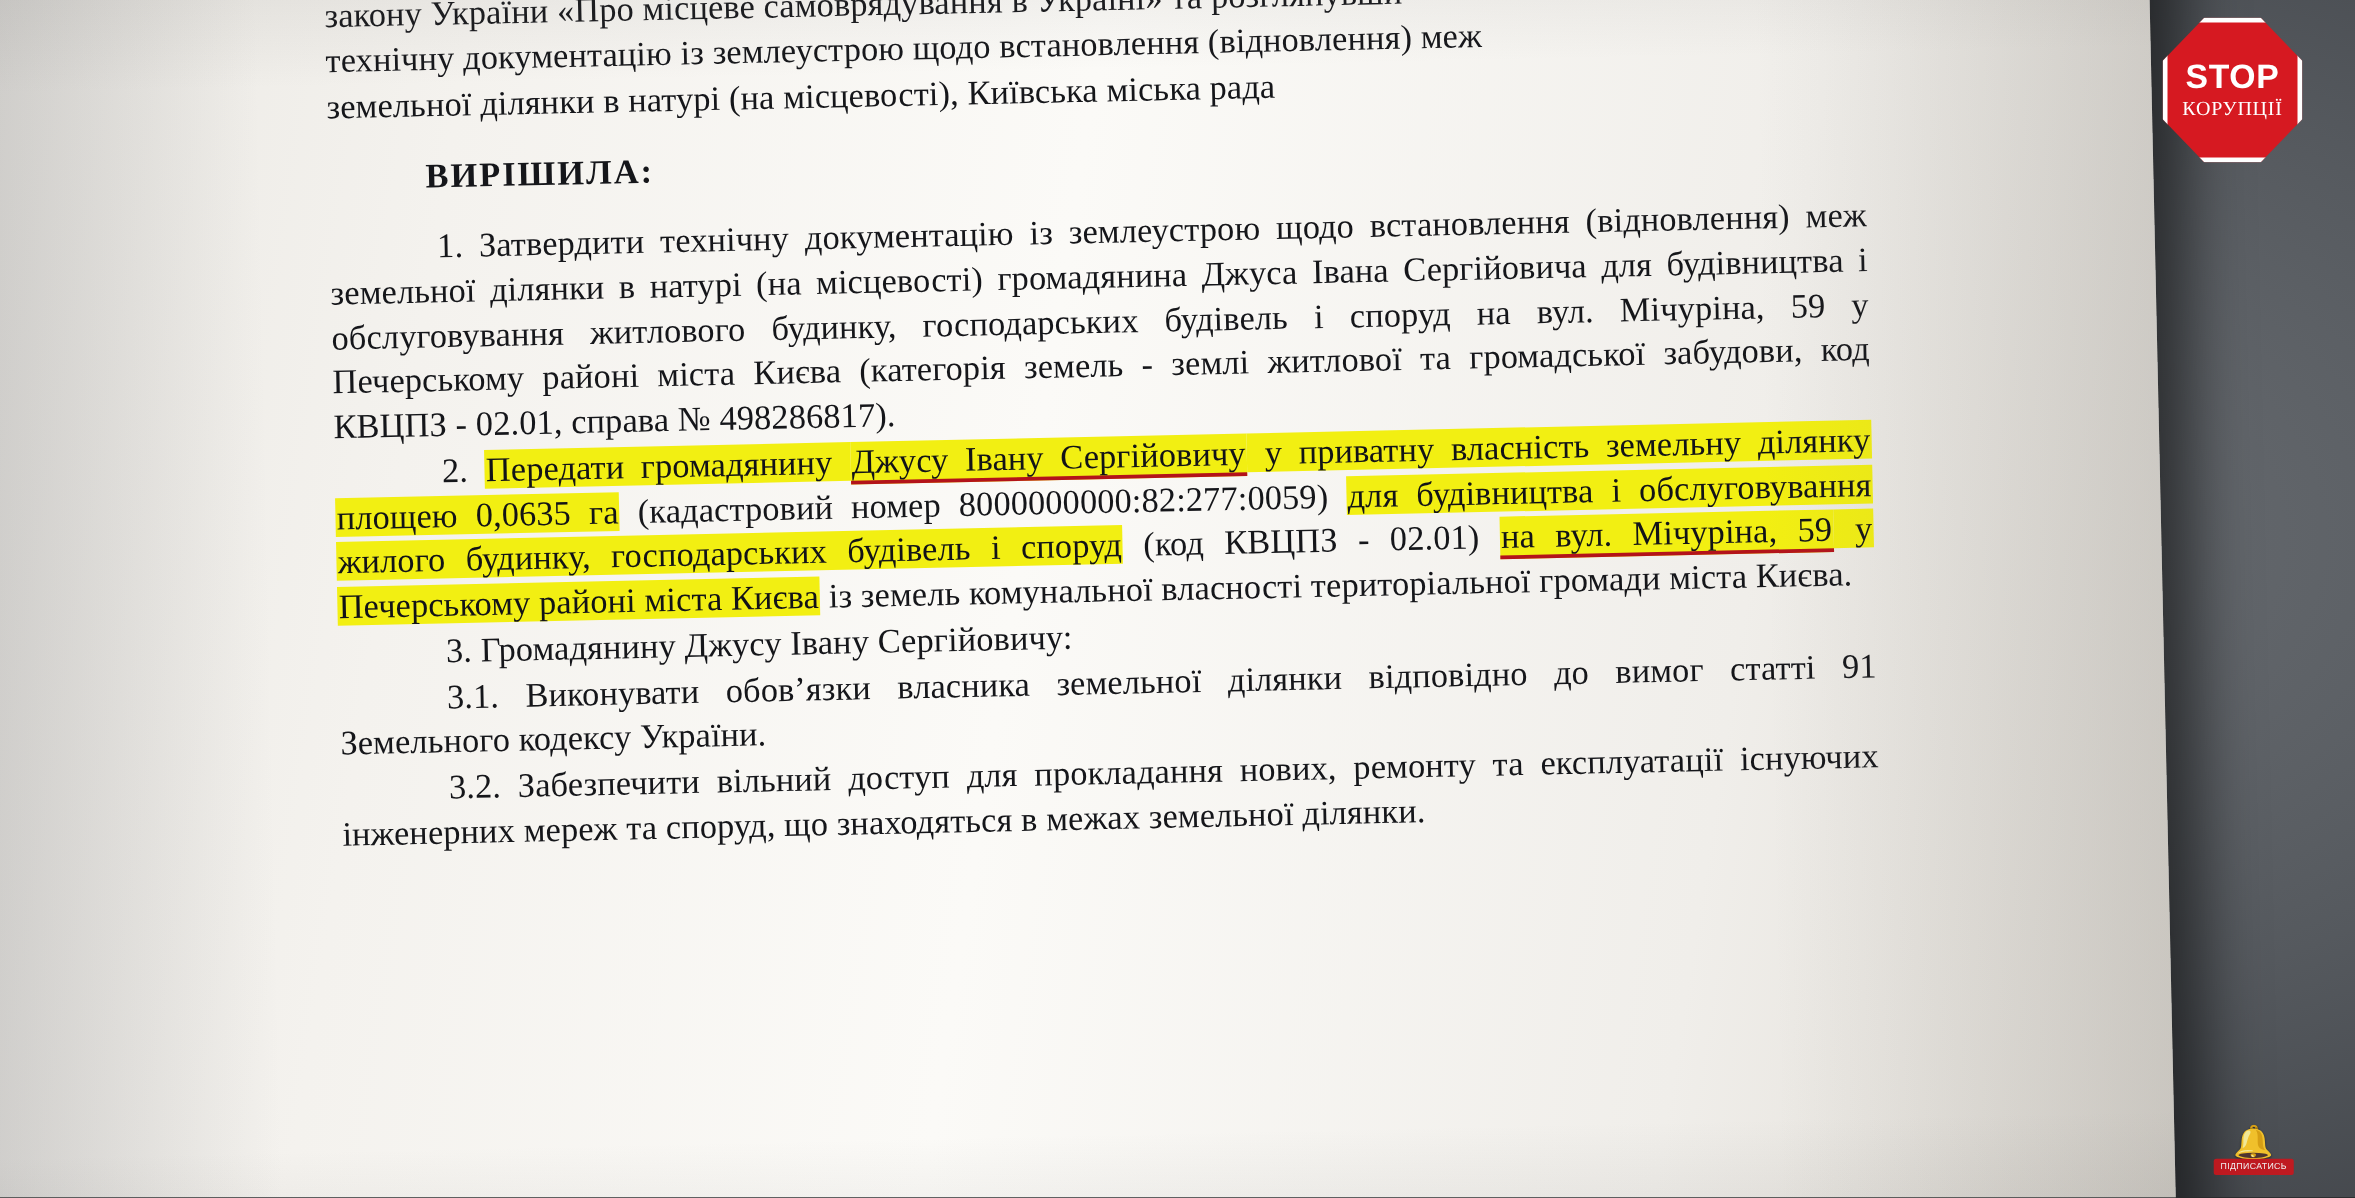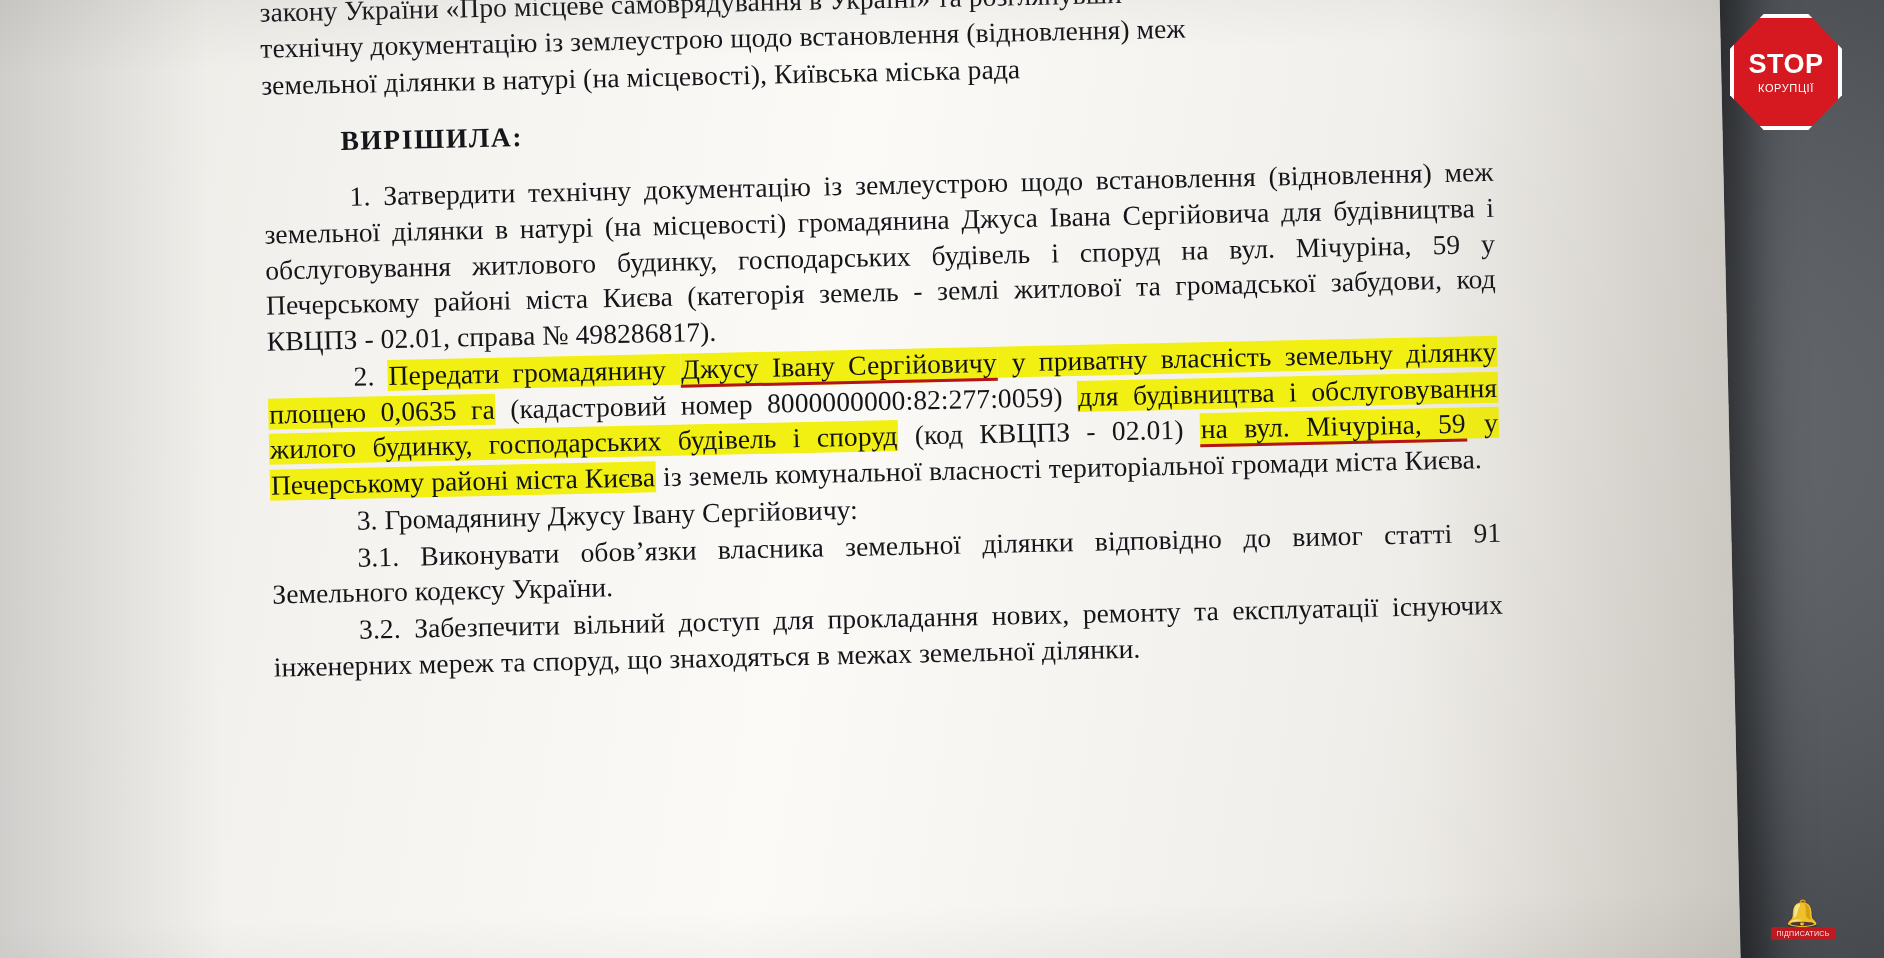--- a/index.html
+++ b/index.html
@@ -122,22 +122,22 @@
   #logo .stop {
     color: #fff;
     font-family: "Liberation Sans", sans-serif;
     font-weight: bold;
     font-size: 27px;
     letter-spacing: .5px;
     line-height: 1;
   }
   #logo .korup {
     color: #fff;
-    font-family: Liberation Sans, sans-serif;
-    font-size: 11px;
+    font-family: Liberation Serif, serif;
+    font-size: 16px;
     letter-spacing: .6px;
     margin-top: 5px;
     line-height: 1;
   }
 
   
   #subscribe {
     position: absolute;
     right: 52px;
     bottom: 18px;

